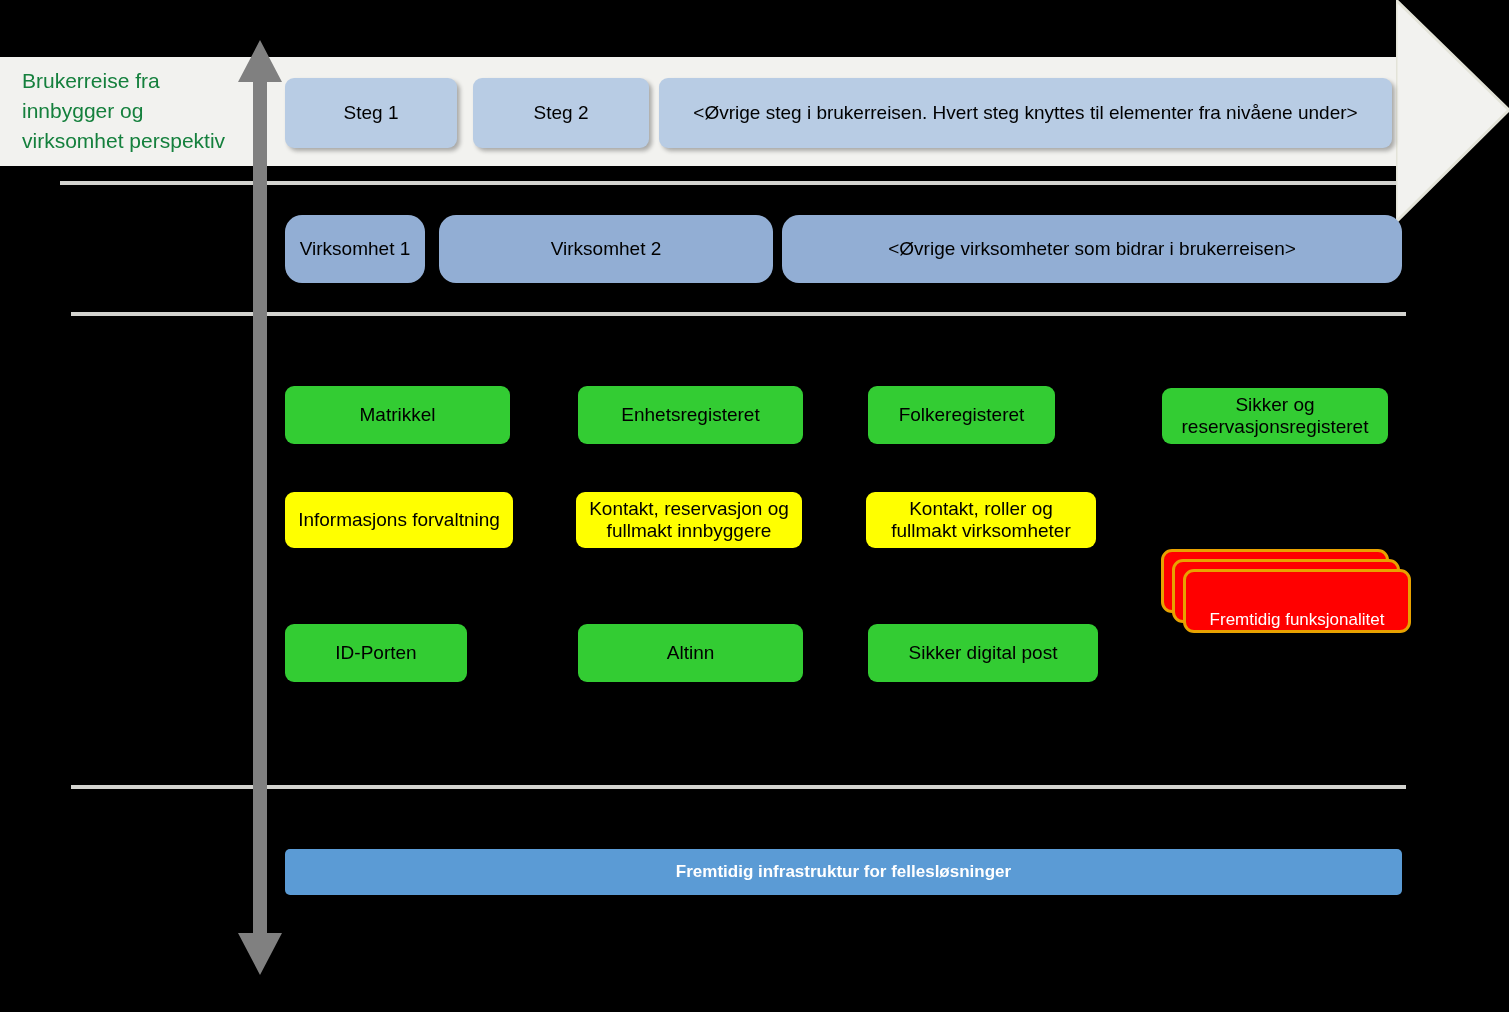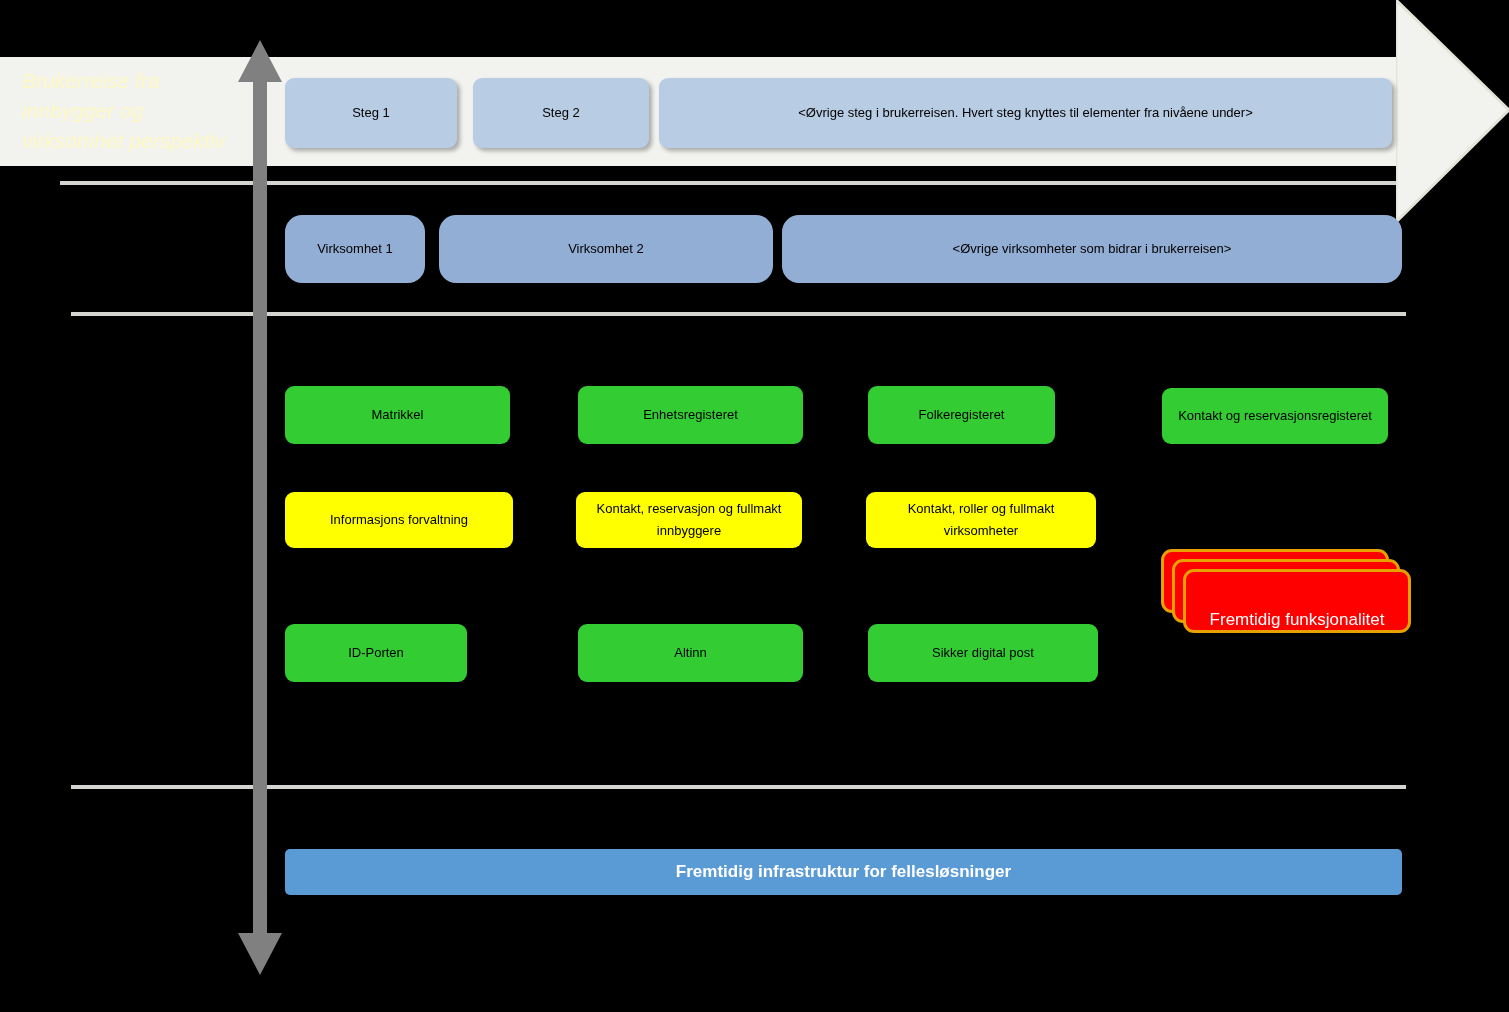--- a/index.html
+++ b/index.html
@@ -34,37 +34,36 @@
     top: 0px;
     width: 113px;
     height: 222px;
     overflow: visible;
   }
   .banner-label {
     position: absolute;
     left: 22px;
     top: 66px;
     width: 225px;
-    color: #fef9c3;
+    color: #15803d;
     font-size: 21px;
     line-height: 30px;
     white-space: pre-line;
-    font-style: italic;
   }
 
   
   .node {
     position: absolute;
     border-radius: 9px;
     display: flex;
     align-items: center;
     justify-content: center;
     text-align: center;
     box-sizing: border-box;
-    font-size: 13px;
+    font-size: 19px;
     line-height: 22px;
     color: #000000;
     padding: 4px 8px;
   }
   .steg {
     background: #b8cce4;
     box-shadow: 3px 3px 4px rgba(0,0,0,0.30);
   }
   .virk {
     background: #92aed4;
@@ -167,21 +166,21 @@
   <div class="node green" style="left:285px; top:386px; width:225px; height:58px;">
     <span>Matrikkel</span>
   </div>
   <div class="node green" style="left:578px; top:386px; width:225px; height:58px;">
     <span>Enhetsregisteret</span>
   </div>
   <div class="node green" style="left:868px; top:386px; width:187px; height:58px;">
     <span>Folkeregisteret</span>
   </div>
   <div class="node green" style="left:1162px; top:388px; width:226px; height:56px;">
-    <span>Kontakt og reservasjonsregisteret</span>
+    <span>Sikker og reservasjonsregisteret</span>
   </div>
 
   <div class="node yellow" style="left:285px; top:492px; width:228px; height:56px;">
     <span>Informasjons forvaltning</span>
   </div>
   <div class="node yellow" style="left:576px; top:492px; width:226px; height:56px;">
     <span>Kontakt, reservasjon og fullmakt innbyggere</span>
   </div>
   <div class="node yellow" style="left:866px; top:492px; width:230px; height:56px;">
     <span>Kontakt, roller og fullmakt virksomheter</span>

